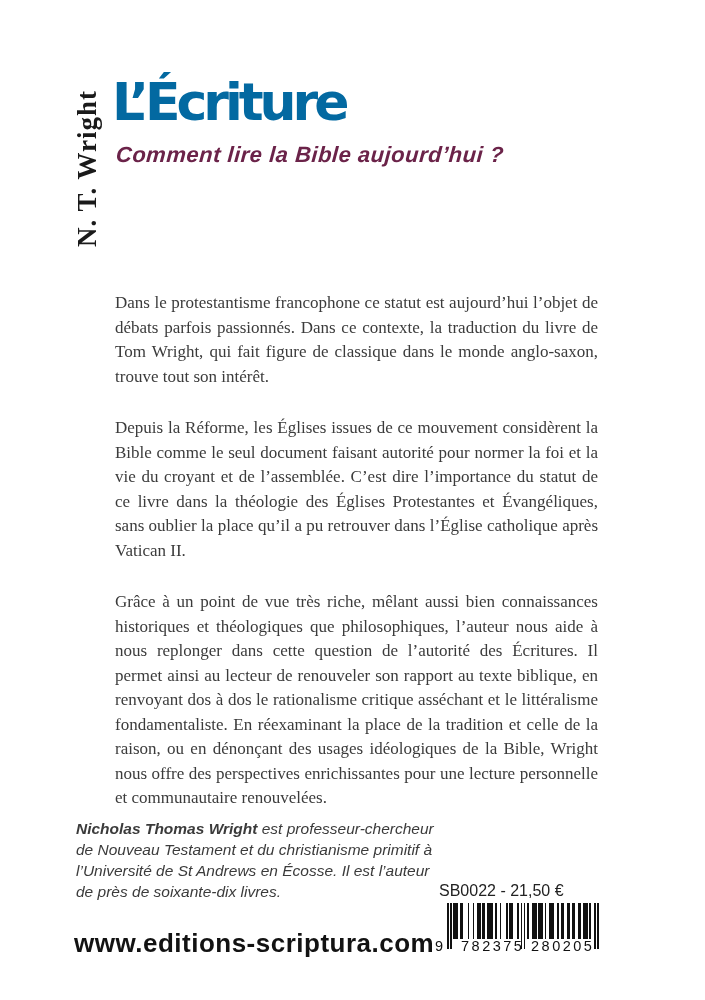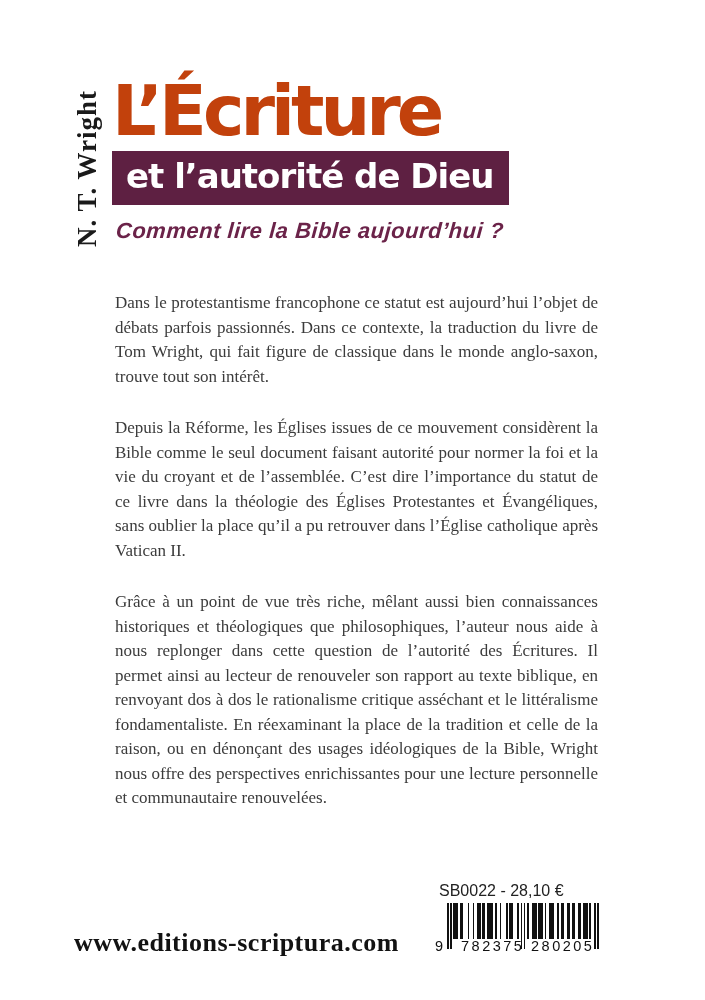--- a/index.html
+++ b/index.html
@@ -24,24 +24,24 @@
     font-size:27px;
     letter-spacing:1px;
     color:#1a1a1a;
   }
 
   
   .header-block { position:absolute; left:112px; top:76px; }
   .book-title {
     font-family:"DejaVu Sans", "Liberation Sans", sans-serif;
     font-weight:bold;
-    font-size:70px;
+    font-size:52px;
     line-height:1.02;
     letter-spacing:-4px;
-    color:#c2410c;
+    color:#0369a1;
     white-space:nowrap;
   }
   .banner {
     display:inline-block;
     margin-top:4px;
     background:#5e2042;
     color:#ffffff;
     font-family:"DejaVu Sans", "Liberation Sans", sans-serif;
     font-weight:bold;
     font-size:34px;
@@ -110,51 +110,49 @@
     letter-spacing:2.5px;
     color:#111111;
   }
   .barcode-digits span { text-align:left; }
   .barcode-digits span:first-child { text-align:left; margin-left:-12px; }
 
   
   .website {
     position:absolute;
     left:74px; top:928px;
-    font-family:Liberation Serif, serif;
+    font-family:Liberation Sans, sans-serif;
     font-weight:bold;
     font-size:26px;
     letter-spacing:0.5px;
     color:#121212;
     white-space:nowrap;
   }
 </style>
 </head>
 <body>
 
 <div class="page">
 
   <div class="author-vertical">N. T. Wright</div>
 
   <div class="header-block">
     <div class="book-title">L’Écriture</div>
-    <div>
-      <div class="banner">et l’autorité de Dieu</div>
-    </div>
     <div class="tagline">Comment lire la Bible aujourd’hui ?</div>
   </div>
 
   <div class="synopsis">
     <p>Dans le protestantisme francophone ce statut est aujourd’hui l’objet de débats parfois passionnés. Dans ce contexte, la traduction du livre de Tom Wright, qui fait figure de classique dans le monde anglo-saxon, trouve tout son intérêt.</p>
     <p>Depuis la Réforme, les Églises issues de ce mouvement considèrent la Bible comme le seul document faisant autorité pour normer la foi et la vie du croyant et de l’assemblée. C’est dire l’importance du statut de ce livre dans la théologie des Églises Protestantes et Évangéliques, sans oublier la place qu’il a pu retrouver dans l’Église catholique après Vatican II.</p>
     <p>Grâce à un point de vue très riche, mêlant aussi bien connaissances historiques et théologiques que philosophiques, l’auteur nous aide à nous replonger dans cette question de l’autorité des Écritures. Il permet ainsi au lecteur de renouveler son rapport au texte biblique, en renvoyant dos à dos le rationalisme critique asséchant et le littéralisme fondamentaliste. En réexaminant la place de la tradition et celle de la raison, ou en dénonçant des usages idéologiques de la Bible, Wright nous offre des perspectives enrichissantes pour une lecture personnelle et communautaire renouvelées.</p>
   </div>
 
-
-  <div class="price">SB0022 - 28,10 €</div>
+  <div class="bio"><span class="bio-name">Nicholas Thomas Wright</span><span> est professeur-chercheur de Nouveau Testament et du christianisme primitif à l’Université de St Andrews en Écosse. Il est l’auteur de près de soixante-dix livres.</span></div>
+
+  <div class="price">SB0022 - 21,50 €</div>
 
   <div class="barcode">
     <svg width="152" height="46" viewBox="0 0 152 46" shape-rendering="crispEdges">
         <rect x="0.00" y="0" width="1.65" height="46" fill="#111"></rect>
         <rect x="3.20" y="0" width="1.65" height="46" fill="#111"></rect>
         <rect x="6.40" y="0" width="1.65" height="36" fill="#111"></rect>
         <rect x="8.00" y="0" width="1.65" height="36" fill="#111"></rect>
         <rect x="9.60" y="0" width="1.65" height="36" fill="#111"></rect>
         <rect x="12.80" y="0" width="1.65" height="36" fill="#111"></rect>
         <rect x="14.40" y="0" width="1.65" height="36" fill="#111"></rect>

